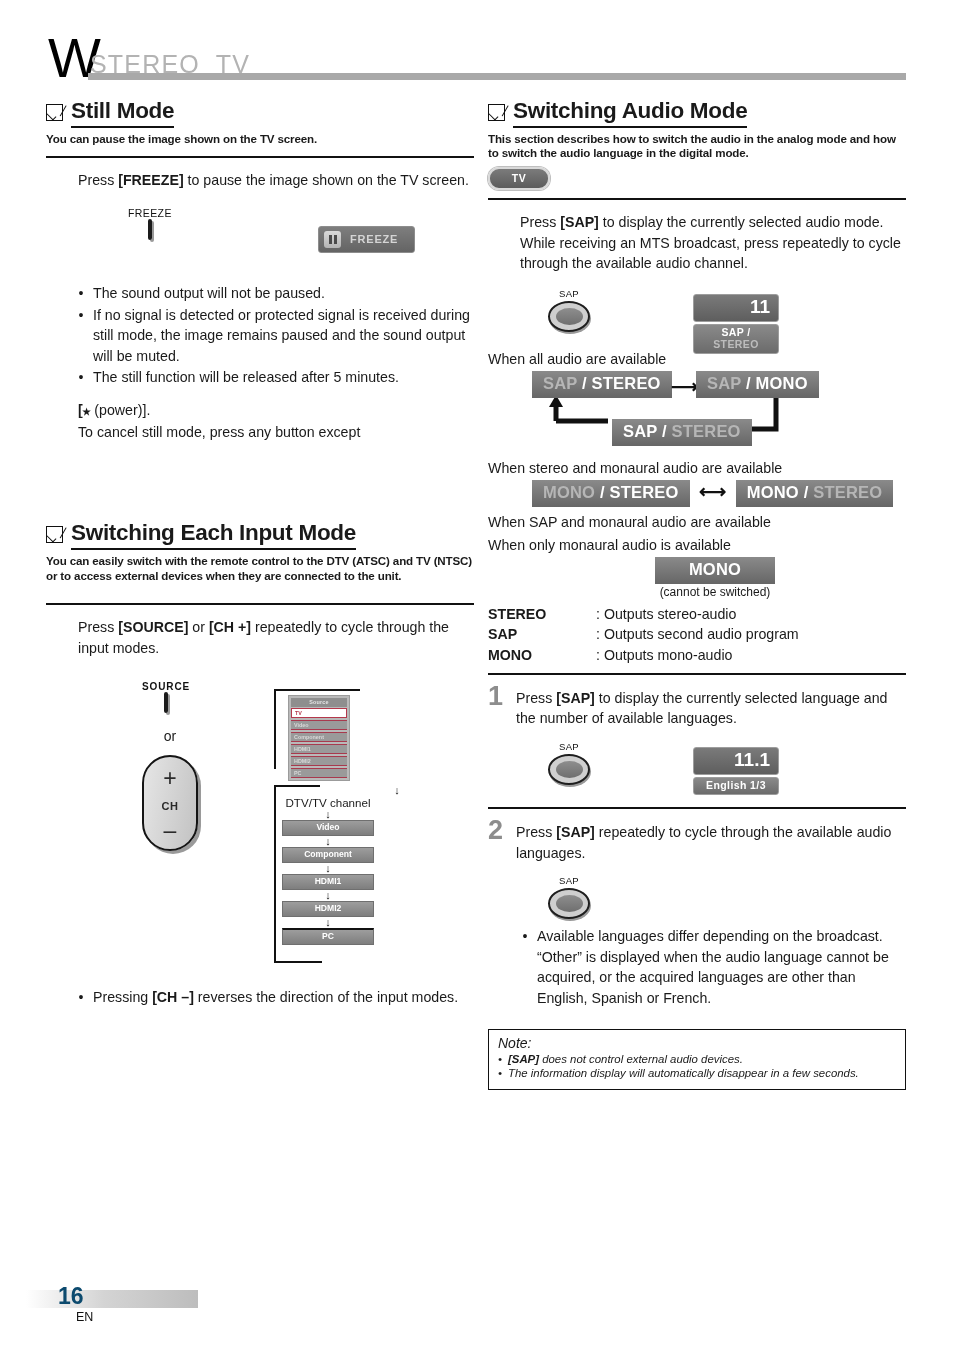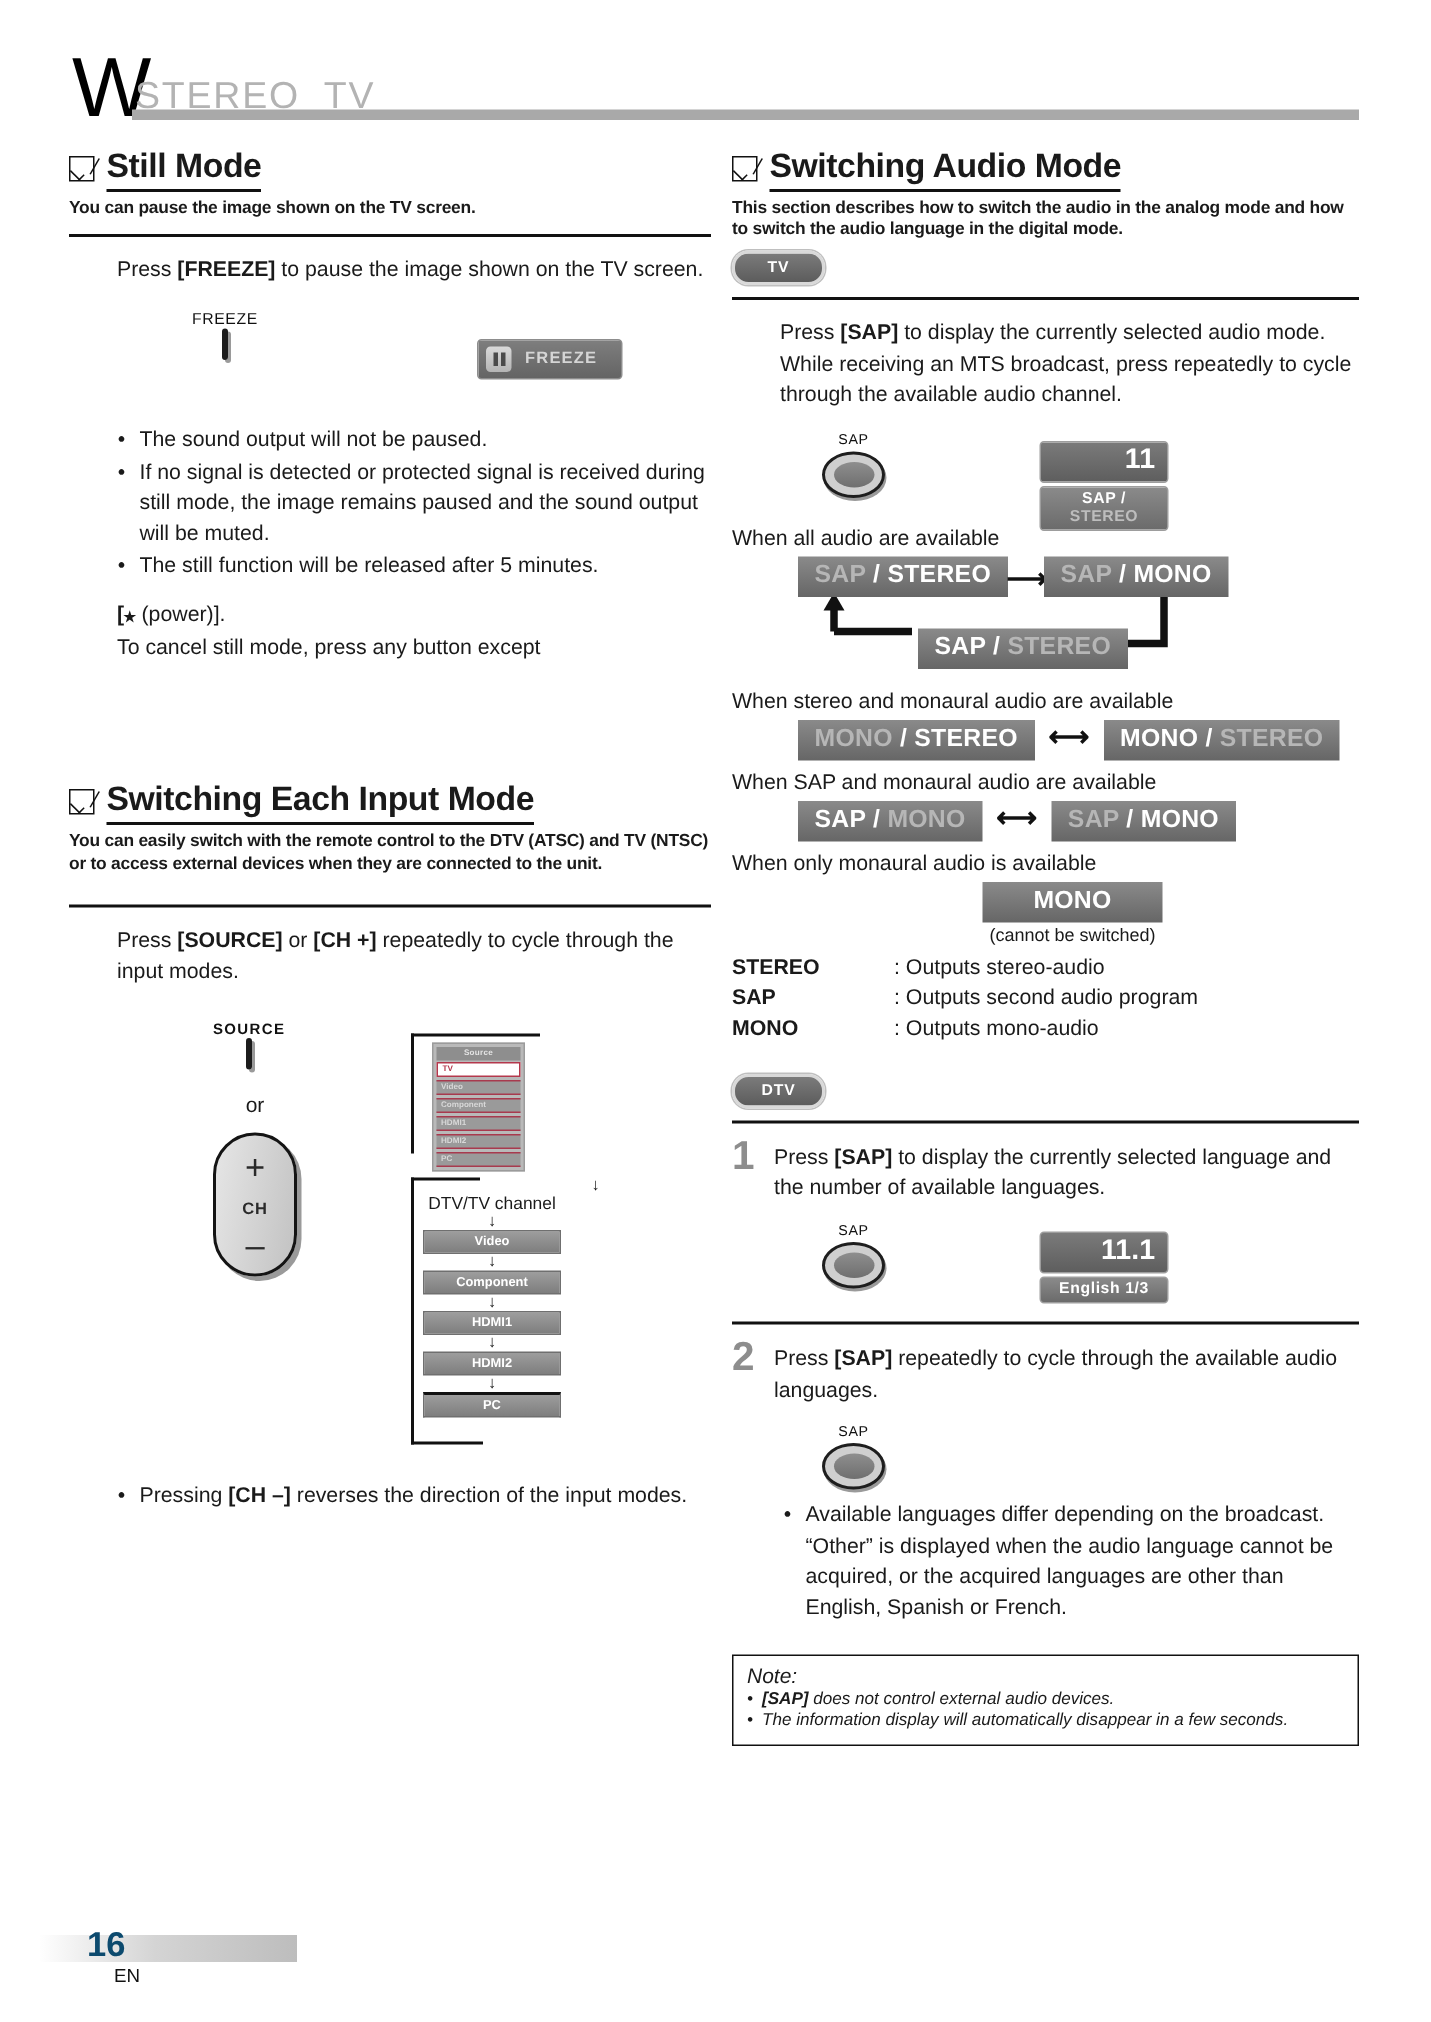--- a/index.html
+++ b/index.html
@@ -425,25 +425,20 @@
   </div>
 
   <div class="when">When stereo and monaural audio are available</div>
   <div style="padding-left:44px;">
     <span class="abox"><span class="dim">MONO</span> / <span>STEREO</span></span>
     <span class="arrow-lr">⟷</span>
     <span class="abox"><span>MONO</span> / <span class="dim">STEREO</span></span>
   </div>
 
   <div class="when">When SAP and monaural audio are available</div>
-  <div style="padding-left:44px;">
-    <span class="abox"><span>SAP</span> / <span class="dim">MONO</span></span>
-    <span class="arrow-lr">⟷</span>
-    <span class="abox"><span class="dim">SAP</span> / <span>MONO</span></span>
-  </div>
 
   <div class="when">When only monaural audio is available</div>
   <div style="text-align:center; padding-left:36px;">
     <span class="abox" style="padding-left:34px; padding-right:34px;">MONO</span>
     <div style="font-size:12px; margin-top:1px;">(cannot be switched)</div>
   </div>
 
   <div class="legend">
     <div class="row">
         <span class="k">STEREO</span>
@@ -452,23 +447,20 @@
     <div class="row">
         <span class="k">SAP</span>
         <span>: Outputs second audio program</span>
       </div>
     <div class="row">
         <span class="k">MONO</span>
         <span>: Outputs mono-audio</span>
       </div>
   </div>
 
-  <div style="margin-top:20px;">
-    <span class="badge">DTV</span>
-  </div>
   <hr class="hrule" style="margin-top:8px;">
 
   <div class="step">
     <span class="num">1</span>
     <span class="txt"><span>Press </span><b>[SAP]</b><span> to display the currently selected language and the number of available languages.</span></span>
   </div>
   <div style="position:relative; height:58px; margin-top:12px;">
     <div class="rbtn-wrap" style="position:absolute; left:60px; top:0;">
       <span class="rbtn-lbl" style="font-size:9.5px;">SAP</span>
       <span class="rbtn-oval">

